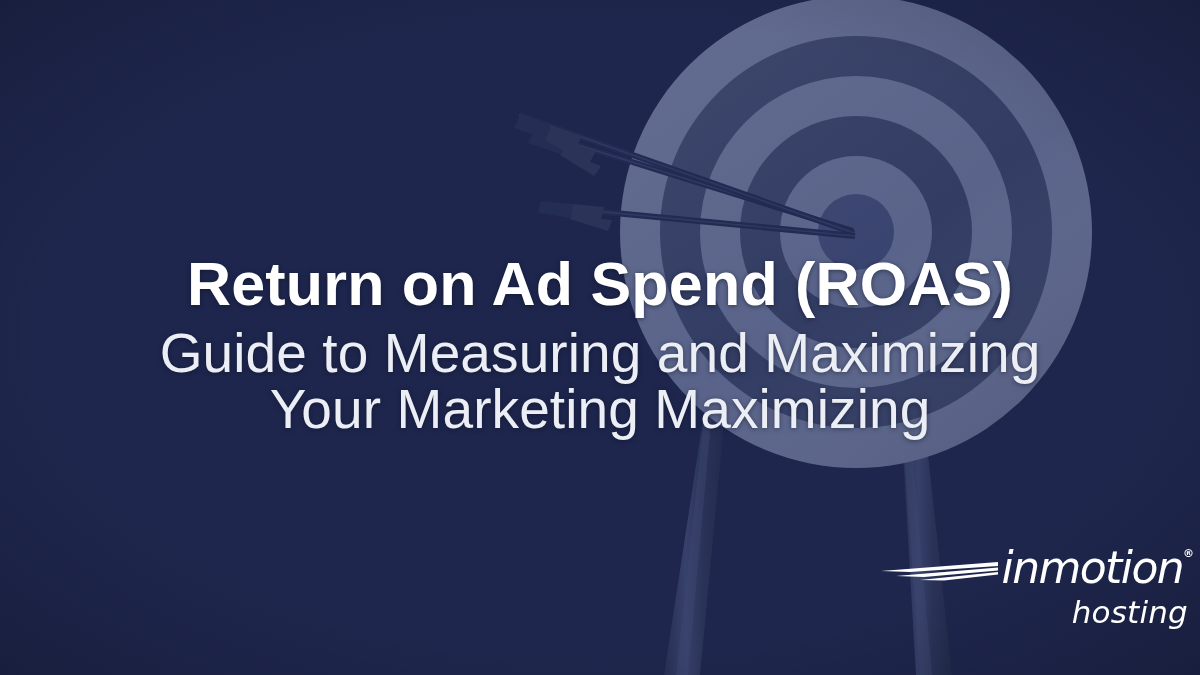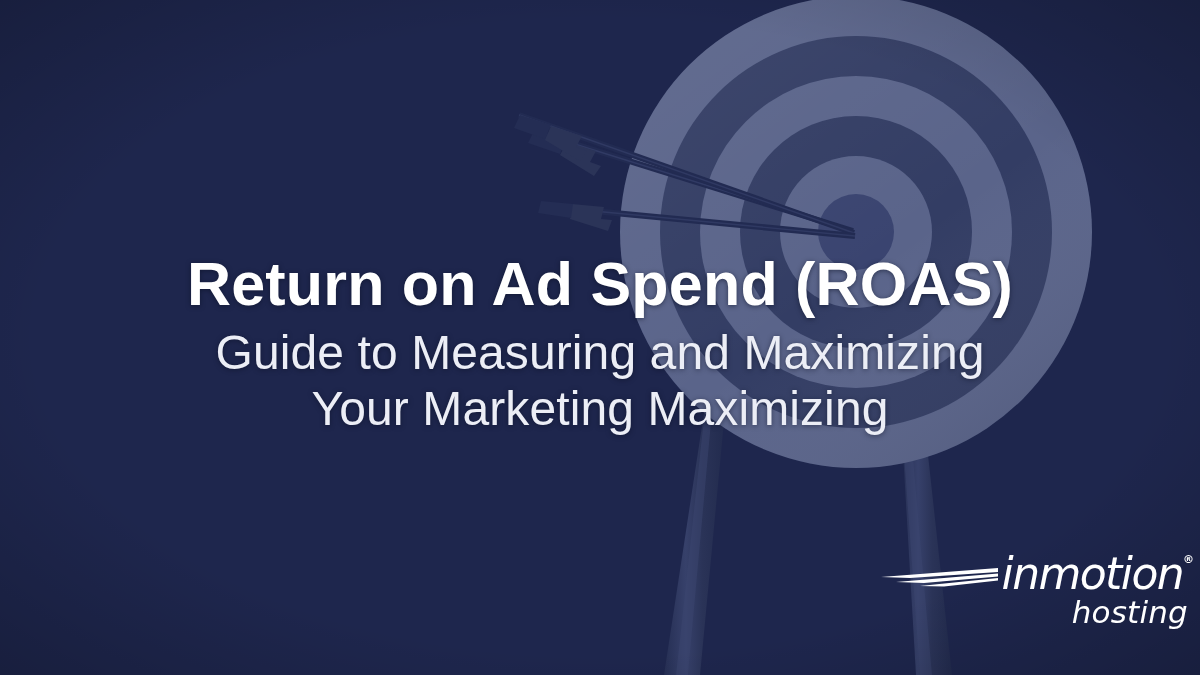--- a/index.html
+++ b/index.html
@@ -45,21 +45,21 @@
     line-height: 72px;
     font-weight: 600;
     letter-spacing: 0.2px;
     color: #ffffff;
     text-shadow: 0 1px 5px rgba(10,14,32,0.55);
     white-space: nowrap;
   }
   .subhead {
     margin: 0;
     padding-top: 5px;
-    font-size: 48px;
+    font-size: 55px;
     line-height: 56px;
     font-weight: 400;
     letter-spacing: 0.1px;
     color: #eceef6;
     text-shadow: 0 1px 5px rgba(10,14,32,0.5);
   }
   .subhead .sub-line {
     display: block;
     white-space: nowrap;
   }
@@ -107,21 +107,21 @@
     letter-spacing: 0;
   }
   .logo-sub {
     font-family: "DejaVu Sans", sans-serif;
     font-size: 31px;
     font-weight: 400;
     font-style: italic;
     letter-spacing: 0.2px;
     color: #ffffff;
     padding-right: 6px;
-    margin-top: 2px;
+    margin-top: 8px;
   }
 </style>
 </head>
 <body>
 
 <div class="canvas">
 
   <div class="artwork">
     <svg viewBox="0 0 1200 675" xmlns="http://www.w3.org/2000/svg" aria-hidden="true">
       <defs>

